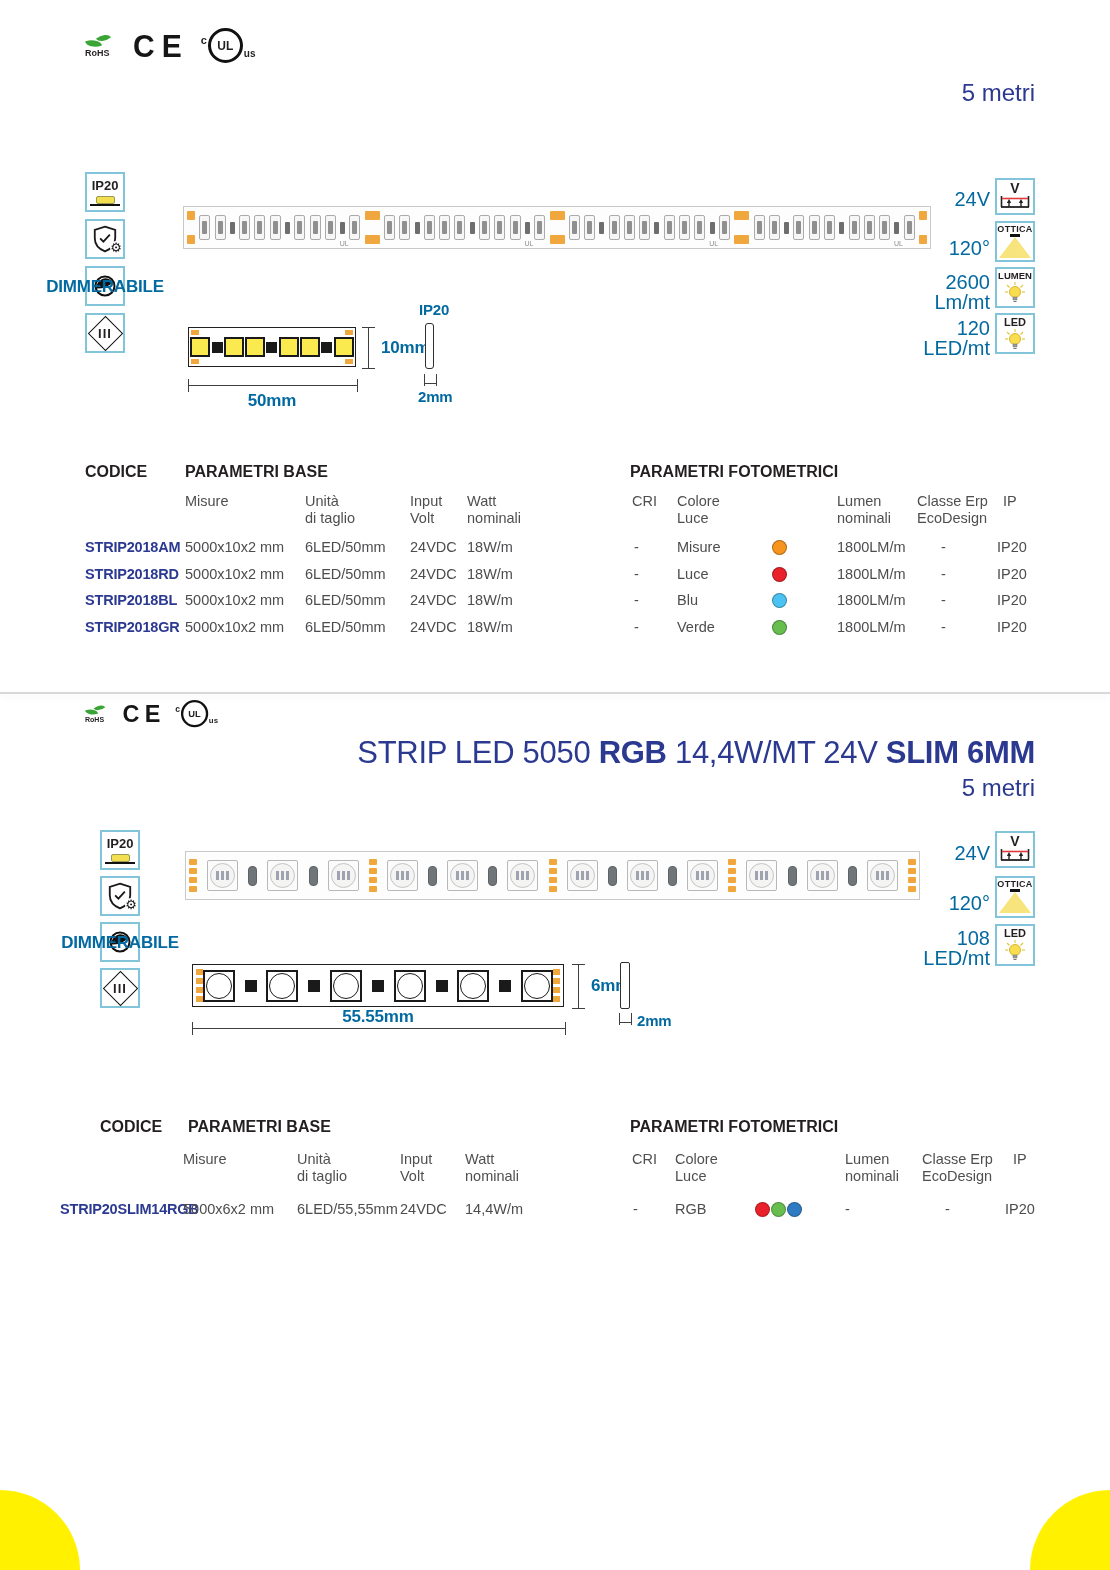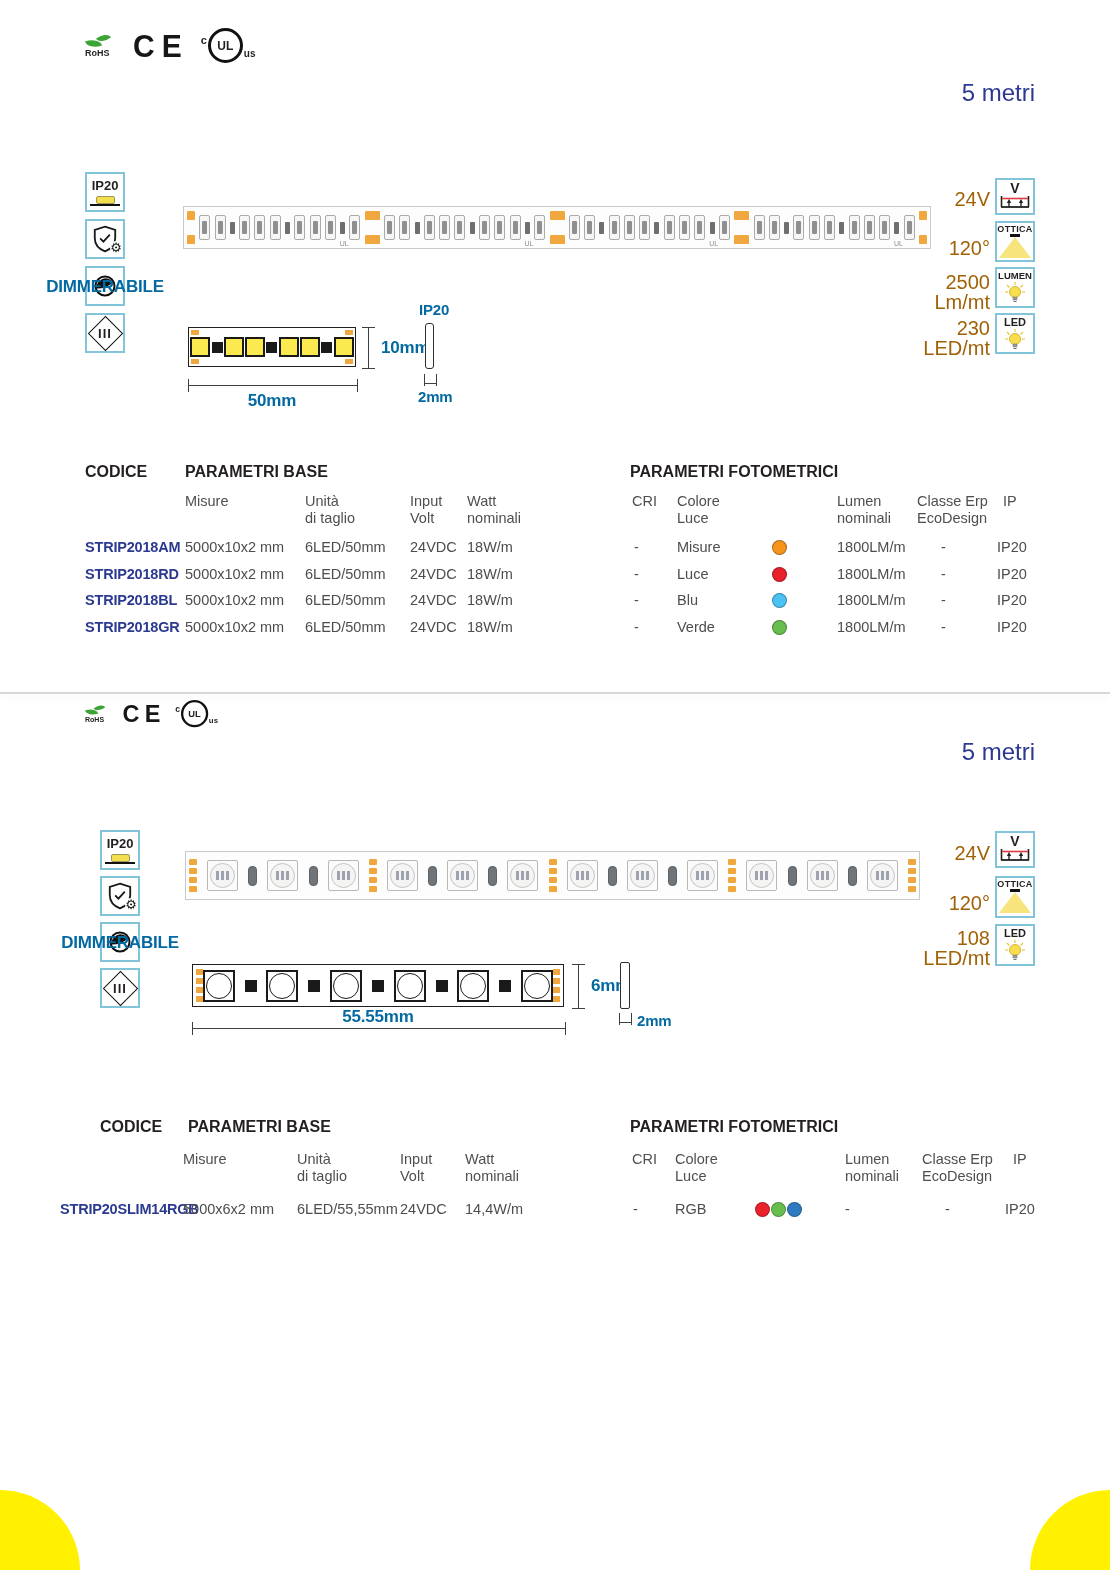--- a/index.html
+++ b/index.html
@@ -36,21 +36,21 @@
   .shield-wrap{position:relative;width:26px;height:28px;}
   .gear-glyph{position:absolute;right:-4px;bottom:-1px;font-size:13px;line-height:13px;color:#1A1A1A;background:#fff;border-radius:50%;}
   .dim-label{font-size:5.6px;font-weight:700;letter-spacing:-0.2px;margin-top:1px;}
   .diamond-wrap{position:relative;width:40px;height:40px;display:flex;align-items:center;justify-content:center;}
   .diamond{position:absolute;width:23px;height:23px;border:1.6px solid #111;transform:rotate(45deg);background:#fff;}
   .ciii{position:relative;font-weight:700;font-size:13px;letter-spacing:1px;}
 
   
   .spec-box{position:absolute;left:995px;width:40px;border:2px solid #82C5DA;background:#fff;box-sizing:border-box;
             display:flex;flex-direction:column;align-items:center;justify-content:flex-start;padding-top:1px;}
-  .spec-label{position:absolute;left:862px;width:128px;text-align:right;font-size:20px;color:#a16207;
+  .spec-label{position:absolute;left:862px;width:128px;text-align:right;font-size:20px;color:#0369a1;
               line-height:20px;white-space:pre-line;}
   .vtxt{font-weight:700;font-size:14px;line-height:14px;}
   .ot-txt{font-weight:700;font-size:9px;letter-spacing:0.3px;line-height:10px;}
   .ot-src{width:10px;height:3px;background:#111;}
   .ot-beam{width:0;height:0;border-left:16px solid transparent;border-right:16px solid transparent;border-bottom:21px solid #F7E47C;}
   .lum-txt{font-weight:700;font-size:9.5px;line-height:11px;}
   .led-txt{font-weight:700;font-size:11px;line-height:12px;}
 
   
   .strip{position:absolute;background:#FDFDFD;border:1px solid #C9C9C9;box-sizing:border-box;
@@ -361,38 +361,38 @@
       <line x1="9" y1="6" x2="9" y2="12" stroke="#222" stroke-width="1.4"></line>
       <line x1="21" y1="6" x2="21" y2="12" stroke="#222" stroke-width="1.4"></line>
     </svg>
 </div>
 <div class="spec-label" style="top:238px">120°</div>
 <div class="spec-box" style="top:221px;height:41px">
   <span class="ot-txt">OTTICA</span>
   <div class="ot-src"></div>
   <div class="ot-beam"></div>
 </div>
-<div class="spec-label" style="top:272px">2500
+<div class="spec-label" style="top:272px">2600
 Lm/mt</div>
 <div class="spec-box" style="top:267px;height:41px">
   <span class="lum-txt">LUMEN</span>
   <svg width="22" height="24" viewBox="0 0 22 24">
       <g stroke="#E8C63F" stroke-width="1.2">
         <line x1="11" y1="1" x2="11" y2="4"></line>
         <line x1="3" y1="4" x2="5.5" y2="6.5"></line>
         <line x1="19" y1="4" x2="16.5" y2="6.5"></line>
         <line x1="1" y1="11" x2="4" y2="11"></line>
         <line x1="21" y1="11" x2="18" y2="11"></line>
       </g>
       <circle cx="11" cy="11" r="5.5" fill="#F8DE4E" stroke="#D9B52E"></circle>
       <path d="M9 16 h4 v3 h-4 z" fill="#999" stroke="#777" stroke-width="0.5"></path>
       <line x1="9.5" y1="20.5" x2="12.5" y2="20.5" stroke="#777"></line>
     </svg>
 </div>
-<div class="spec-label" style="top:318px">230
+<div class="spec-label" style="top:318px">120
 LED/mt</div>
 <div class="spec-box" style="top:313px;height:41px">
   <span class="led-txt">LED</span>
   <svg width="22" height="24" viewBox="0 0 22 24">
       <g stroke="#E8C63F" stroke-width="1.2">
         <line x1="11" y1="1" x2="11" y2="4"></line>
         <line x1="3" y1="4" x2="5.5" y2="6.5"></line>
         <line x1="19" y1="4" x2="16.5" y2="6.5"></line>
         <line x1="1" y1="11" x2="4" y2="11"></line>
         <line x1="21" y1="11" x2="18" y2="11"></line>
@@ -492,20 +492,23 @@
   <div class="ul-wrap">
     <span class="ul-c">c</span>
     <span class="ul-circ">
         <b>UL</b>
       </span>
     <span class="ul-us">us</span>
   </div>
 </div>
 
 <div class="title-block" style="top:735px">
+  <div class="title-line">
+    <span>STRIP LED 5050 </span><span class="b">RGB</span><span> 14,4W/MT 24V </span><span class="b">SLIM 6MM</span>
+  </div>
   <div class="subtitle">5 metri</div>
 </div>
 
 <div class="fbox" style="left:100px;top:830px">
   <span class="ip20-txt">IP20</span>
   <div class="ip20-strip">
       <i></i>
     </div>
 </div>
 <div class="fbox" style="left:100px;top:876px">

